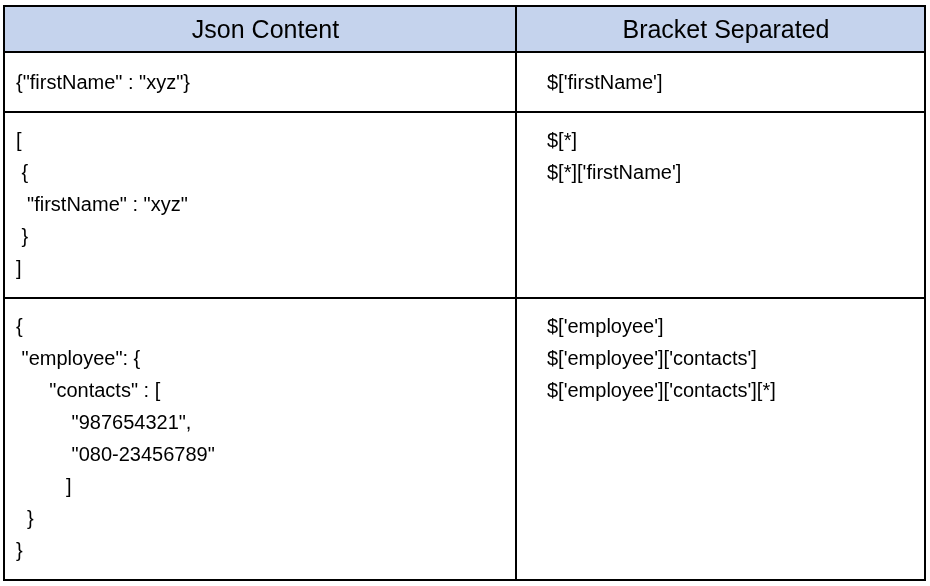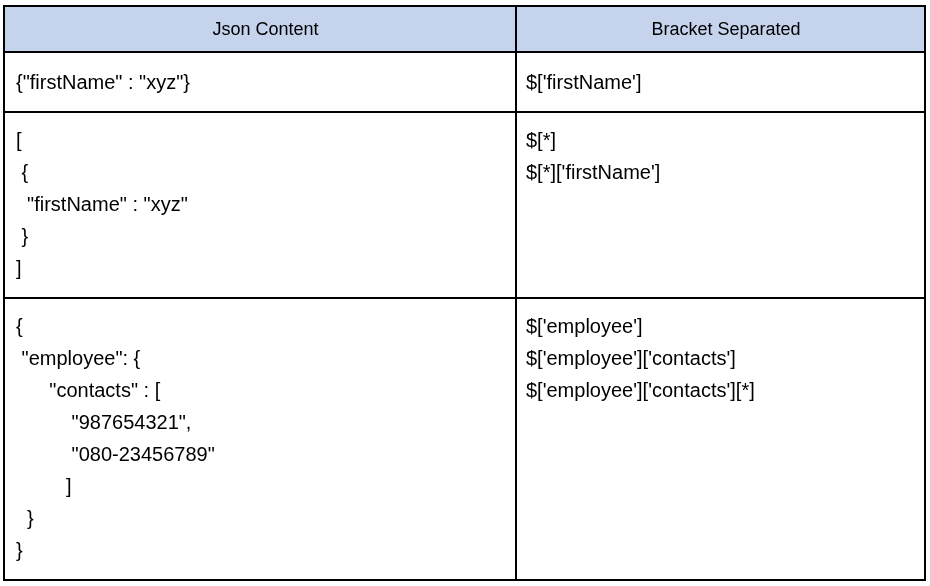--- a/index.html
+++ b/index.html
@@ -46,21 +46,21 @@
   }
 
   
   .jsonpath-table thead th {
     background: #c5d3ed;
     height: 44px;
     vertical-align: middle;
   }
   .header-label {
     display: block;
-    font-size: 18px;
+    font-size: 25px;
     line-height: 24px;
     color: #000000;
     font-weight: 400;
     padding-left: 11px;
     white-space: pre;
   }
 
   
   .cell-inner {
     display: block;
@@ -74,21 +74,21 @@
   }
 
   
   .row-1 td { height: 58px; }
   .row-2 td { height: 168px; }
   .row-3 td { height: 221px; }
 
   .row-2 .cell-inner { padding-top: 11px; }
   .row-3 .cell-inner { padding-top: 11px; }
 
-  .bracket-col .cell-inner { padding-left: 9px; }
+  .bracket-col .cell-inner { padding-left: 30px; }
 </style>
 </head>
 <body>
 
 <div class="page">
 
   <table class="jsonpath-table">
     <colgroup>
       <col class="col-json">
       <col class="col-bracket">

